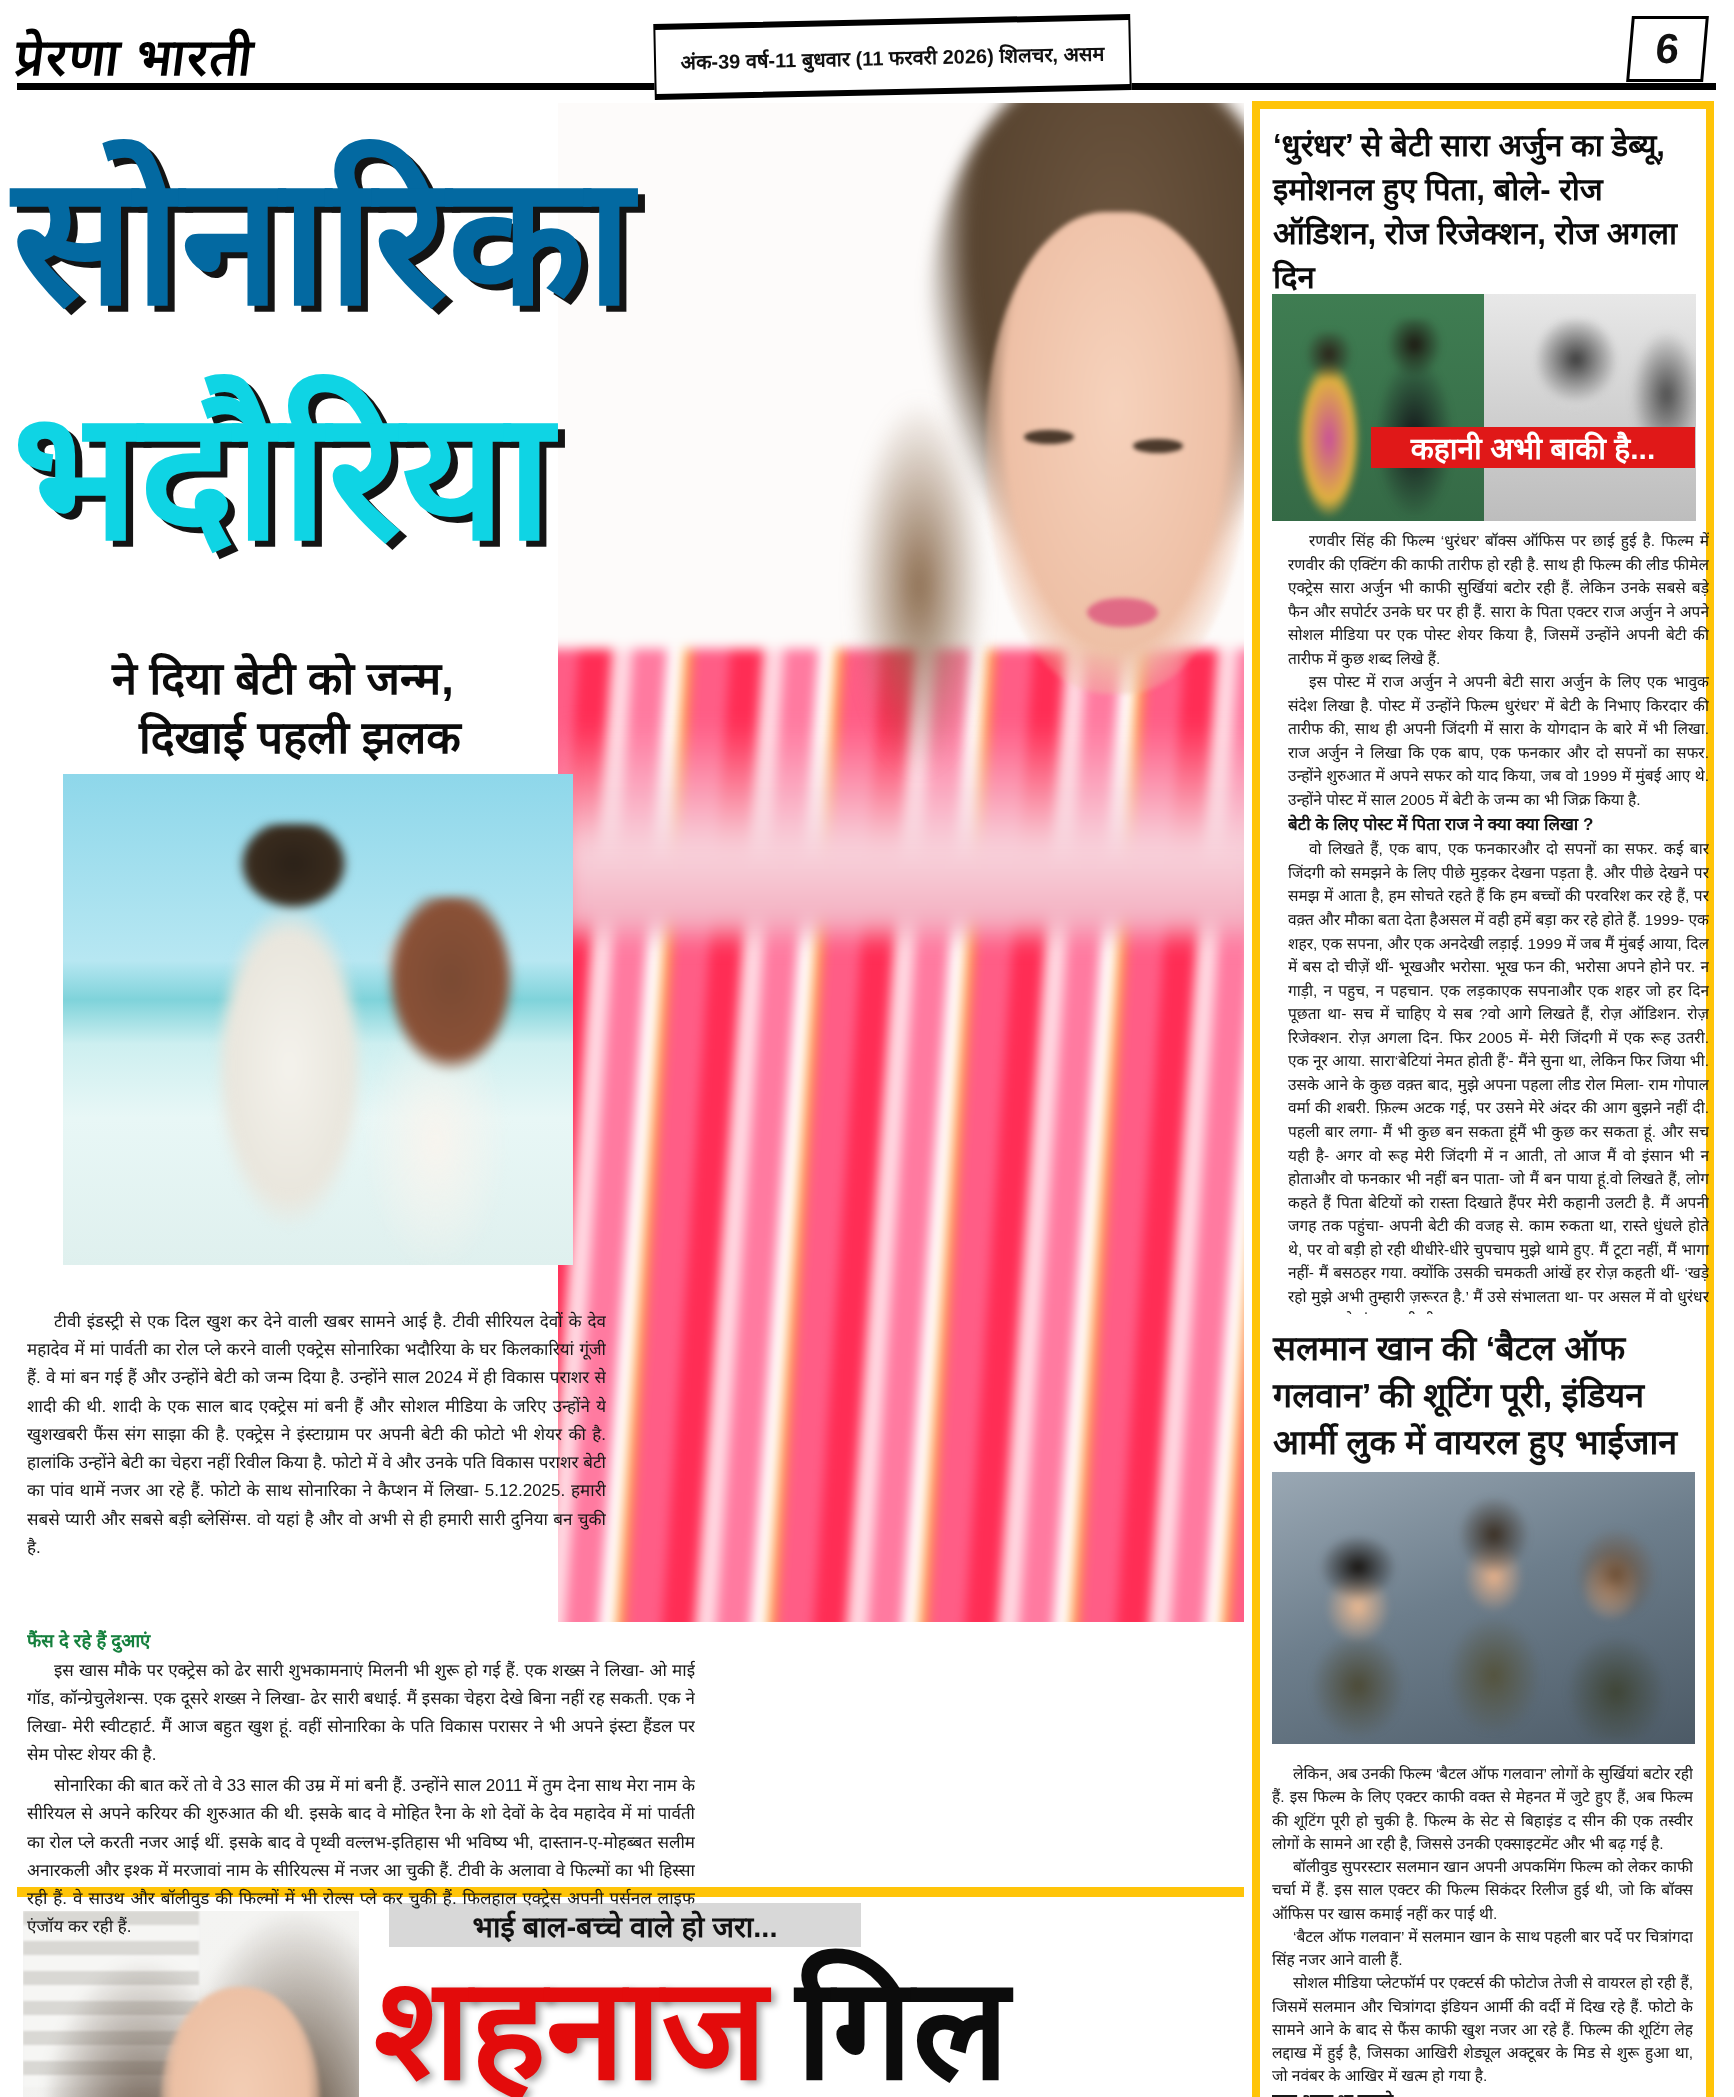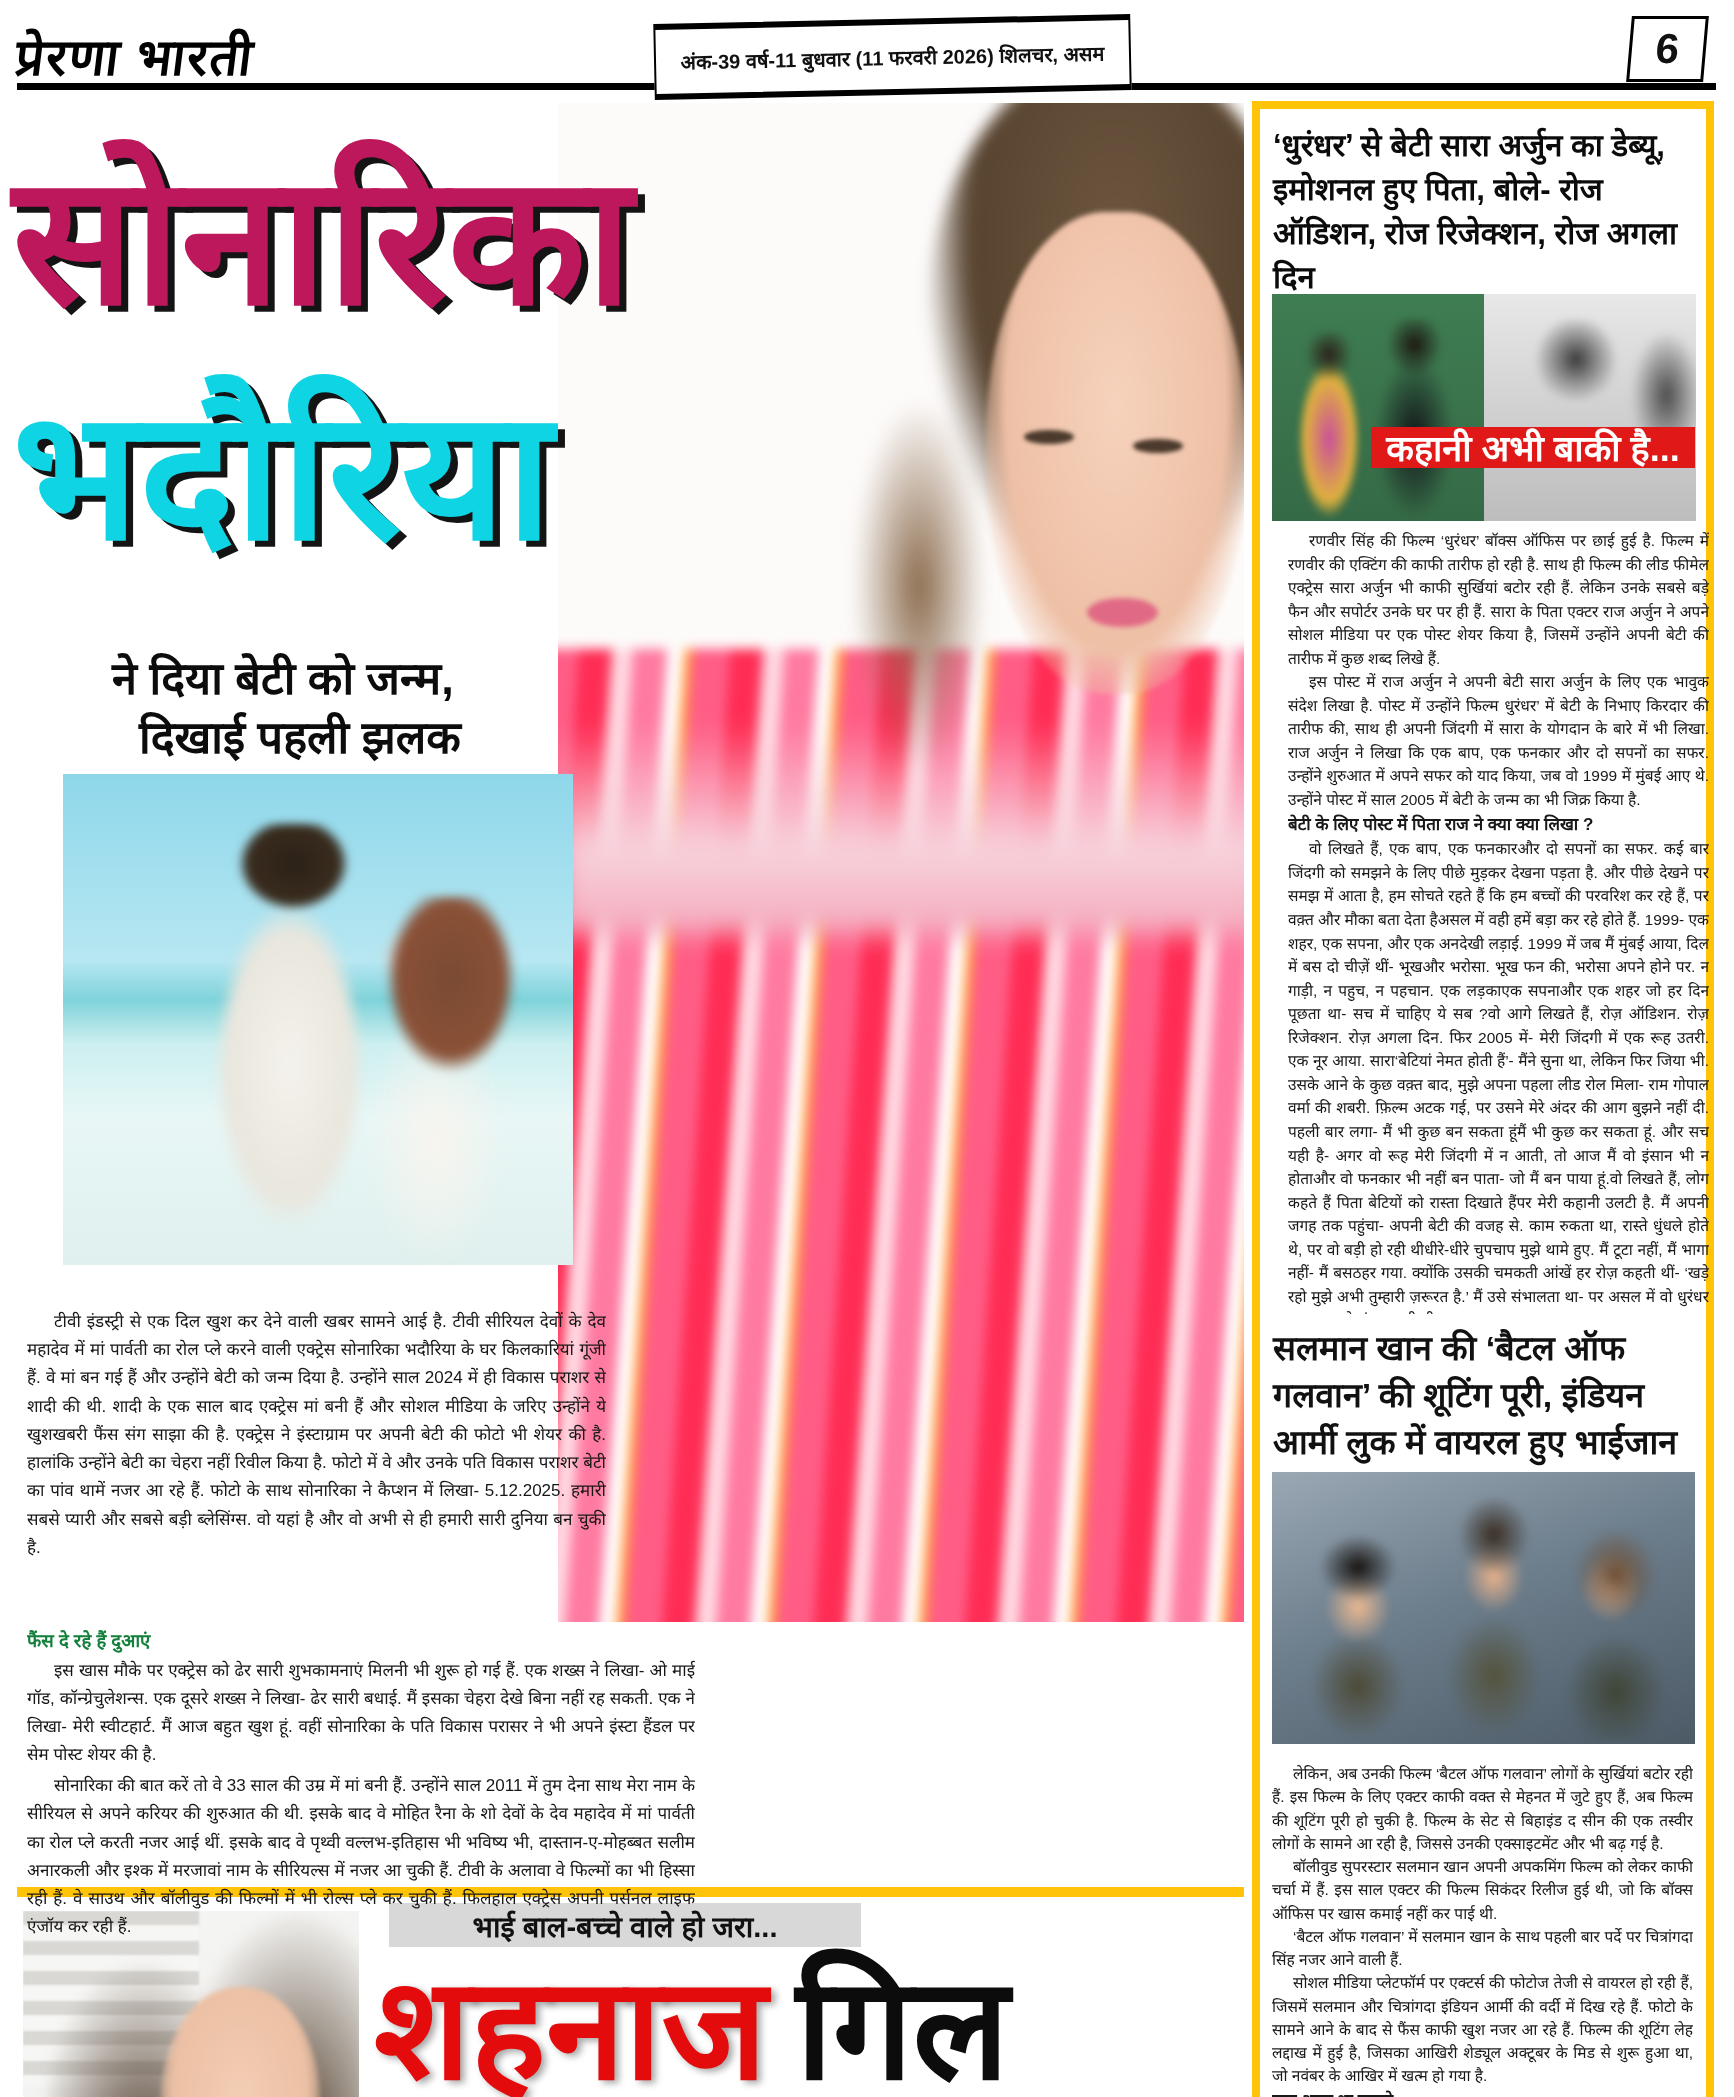--- a/index.html
+++ b/index.html
@@ -14,21 +14,21 @@
   .header-rule{left:17px;top:83px;width:1699px;height:6.7px;background:#000;z-index:5;}
   .dateline{left:654px;top:18.5px;width:473px;height:64px;border-left:2.1px solid #000;
         border-right:2.1px solid #000;border-top:6.7px solid #000;border-bottom:6.7px solid #000;
         transform:rotate(-1.2deg);font-size:20px;font-weight:bold;text-align:center;z-index:6;background:#fff;}
   .pagenum{left:1629px;top:16px;width:71px;height:60px;border:3.8px solid #000;
         transform:skewX(-5deg);font-size:42px;font-weight:bold;background:#fff;z-index:6;}
 
   
   .kicker{left:259px;top:102px;width:584px;height:44px;background:#d8d8d8;
         font-size:32px;font-weight:900;z-index:4;}
-  .title1{left:12.6px;top:122px;font-size:180px;line-height:1.32;font-weight:900;color:#be185d;
+  .title1{left:12.6px;top:122px;font-size:180px;line-height:1.32;font-weight:900;color:#0369a1;
         text-shadow:7.1px 6.3px 0 #141414;z-index:4;white-space:nowrap;}
   .title2{left:12.6px;top:357px;font-size:180px;line-height:1.32;font-weight:900;color:#0fd4e4;
         text-shadow:7.1px 6.3px 0 #141414;z-index:4;white-space:nowrap;}
   .lead-sub{left:112px;top:649px;width:587px;font-size:45px;line-height:1.32;font-weight:900;color:#0c0c0c;z-index:4;}
   .lead-sub .l2{padding-left:27px;}
   .bodytext{font-size:17px;line-height:1.66;text-align:justify;color:#161616;z-index:4;}
   .bodyA{left:27px;top:1308px;width:579px;height:315px;overflow:hidden;}
   .bodyB{left:27px;top:1626px;width:668px;height:323px;overflow:hidden;}
   .subhead{font-weight:900;font-size:18.5px;color:#15803d;}
   .para{text-indent:27px;margin:0 0 2.5px 0;}
@@ -93,21 +93,21 @@
       background:radial-gradient(ellipse 40px 46px at 50% 13%,#1d1711 0%,rgba(0,0,0,0) 70%),
       radial-gradient(ellipse 50px 105px at 50% 60%,#14161a 0%,rgba(0,0,0,0) 78%);}
   .rb-ph2{width:50%;height:100%;position:relative;overflow:hidden;
       background:linear-gradient(180deg,#e8e8e8 0%,#cfcfcf 55%,#bdbdbd 100%);}
   .rb-ph2 .child{position:absolute;left:25px;top:25px;width:134px;height:185px;filter:blur(3.4px);
       background:radial-gradient(ellipse 63px 67px at 50% 22%,#3a3a3a 0%,rgba(0,0,0,0) 66%),
       radial-gradient(ellipse 40px 46px at 50% 30%,#e3e3e3 0%,rgba(0,0,0,0) 80%);}
   .rb-ph2 .adult{position:absolute;right:-25px;top:17px;width:109px;height:210px;filter:blur(4.2px);
       background:radial-gradient(ellipse 50px 92px at 50% 40%,#4a4a4a 0%,rgba(0,0,0,0) 70%);}
   .rb-banner{left:1371px;top:427px;width:324px;height:41px;background:#e01818;z-index:5;
-      color:#fff;font-size:36px;font-weight:900;}
+      color:#fff;font-size:30px;font-weight:900;}
   .rb-art1{left:1288px;top:529px;width:421px;height:785px;overflow:hidden;z-index:4;
       font-size:15.5px;line-height:1.52;text-align:justify;color:#181818;}
   .rb-art1 .para,.rb-art2 .para{text-indent:21px;margin:0;}
   .rb-qa{font-weight:900;font-size:17px;}
   .rb-h2{left:1273px;top:1325px;width:419px;font-size:34px;line-height:1.38;font-weight:800;z-index:4;}
   .rb-selfie{left:1272px;top:1472px;width:423px;height:272px;overflow:hidden;z-index:4;
       background:linear-gradient(160deg,#9aa8b4 0%,#6d7e8c 45%,#4c5a66 100%);}
   .rb-selfie .h1{position:absolute;left:17px;top:63px;width:138px;height:201px;filter:blur(3.4px);
       background:radial-gradient(ellipse 59px 50px at 50% 16%,#17130f 0%,rgba(0,0,0,0) 66%),
       radial-gradient(ellipse 46px 50px at 50% 36%,#eab890 0%,rgba(0,0,0,0) 72%),

